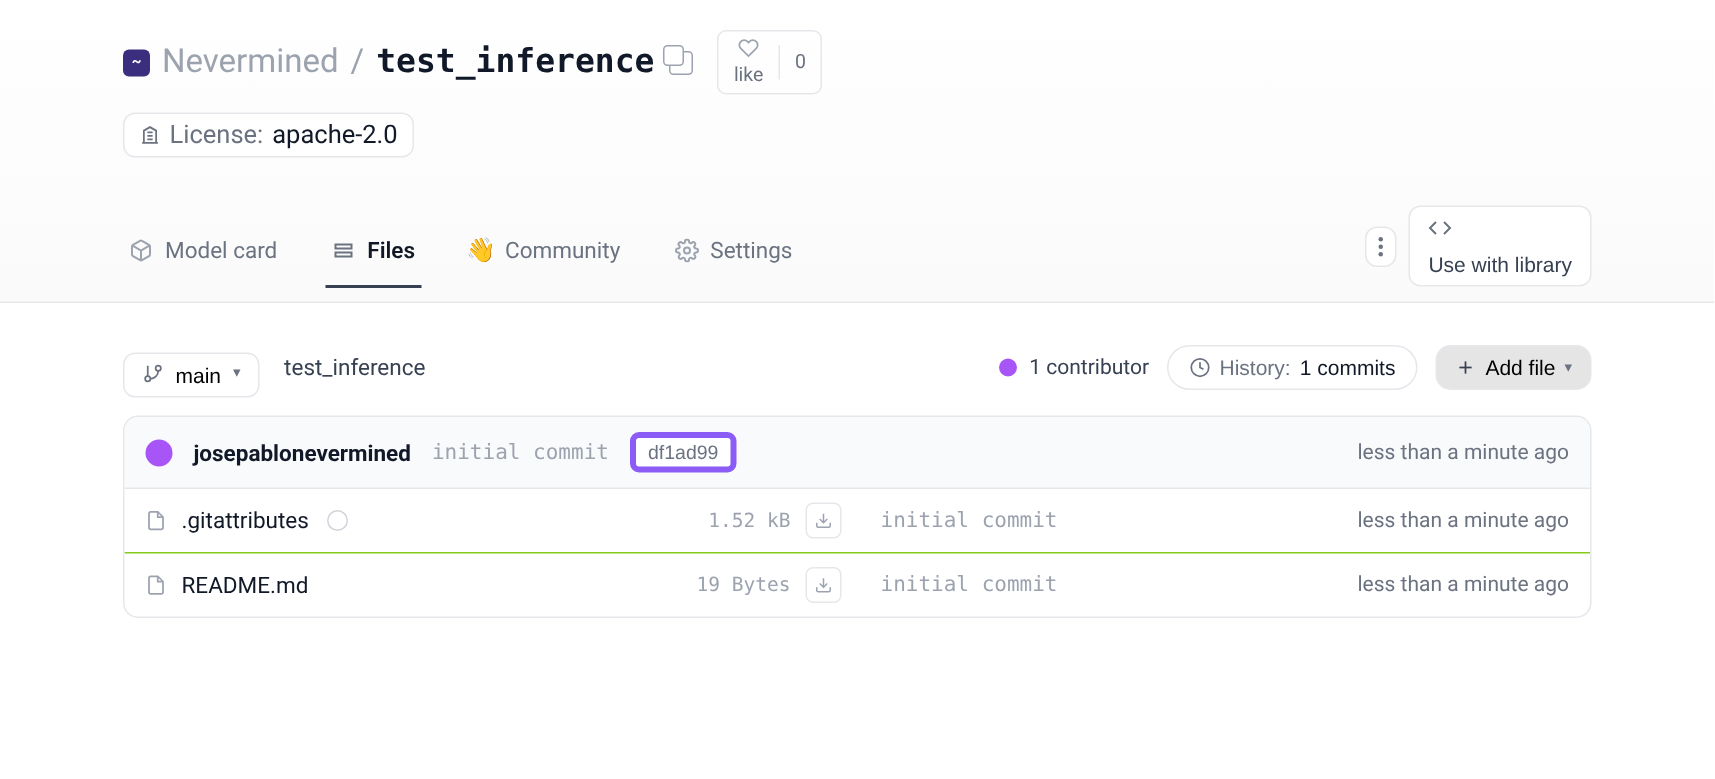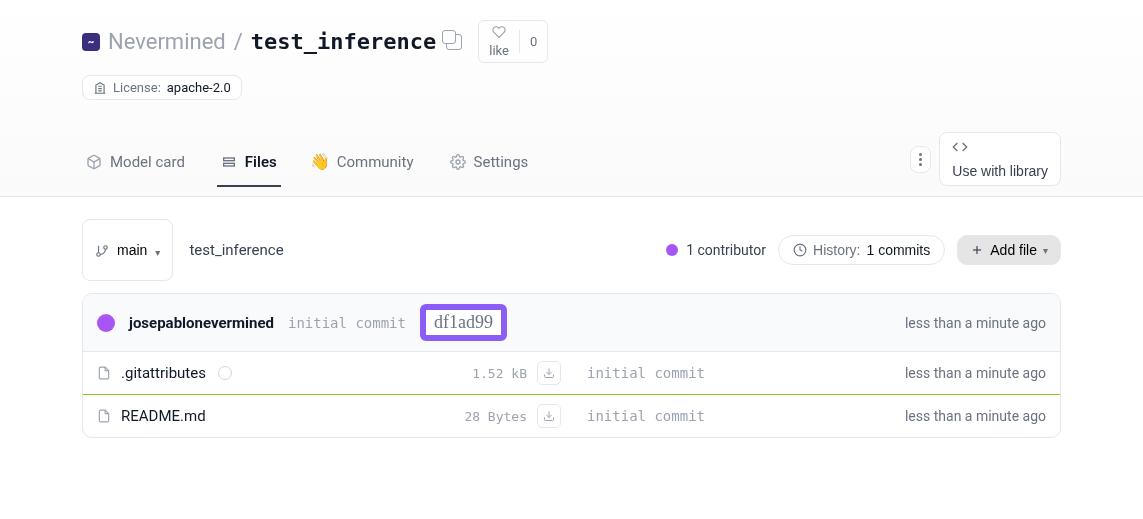--- a/index.html
+++ b/index.html
@@ -87,21 +87,21 @@
       color: #6b7280;
     }
     .license-row { margin-bottom: 16px; }
     .license-badge {
       display: inline-flex;
       align-items: center;
       gap: 6px;
       border: 1px solid #e5e7eb;
       border-radius: 8px;
       padding: 4px 10px;
-      font-size: 13px;
+      font-size: 17px;
       color: #6b7280;
       background: #fff;
     }
     .license-badge .val { color: #111827; }
     .tabs-row {
       display: flex;
       align-items: center;
       justify-content: space-between;
       padding-top: 16px;
       gap: 24px;
@@ -148,26 +148,27 @@
       display: flex;
       align-items: center;
       justify-content: space-between;
       padding: 22px 82px 12px;
     }
     .toolbar-left { display: flex; align-items: center; gap: 16px; }
     .branch-btn {
       border: 1px solid #e5e7eb;
       background: #fff;
       border-radius: 8px;
-      padding: 22px 12px;
-      display: inline-flex;
-      align-items: flex-end;
+      padding: 6px 12px;
+      display: inline-flex;
+      align-items: flex-start;
       gap: 8px;
       font-size: 14px;
       cursor: pointer;
+      margin-top: 11px;
     }
     .path { color: #374151; font-size: 15px; }
     .toolbar-right { display: flex; align-items: center; gap: 12px; }
     .contrib { display: flex; align-items: center; gap: 8px; color: #374151; font-size: 14px; }
     .avatar-sm { width: 12px; height: 12px; background: #a855f7; border-radius: 50%; }
     .history-btn {
       border: 1px solid #e5e7eb;
       border-radius: 18px;
       background: #fff;
       padding: 6px 14px;
@@ -203,25 +204,25 @@
       align-items: center;
       padding: 10px 14px;
       background: #f9fafb;
       border-bottom: 1px solid #e5e7eb;
       gap: 14px;
     }
     .avatar { width: 18px; height: 18px; background: #a855f7; border-radius: 50%; flex-shrink: 0; }
     .author { font-weight: 700; color: #111827; }
     .commit-msg { font-family: ui-monospace, SFMono-Regular, Menlo, monospace; color: #9ca3af; font-size: 14px; }
     .sha {
-      border: 6px solid #8b5cf6;
+      border: 4px solid #8b5cf6;
       border-radius: 6px;
       padding: 2px 8px;
-      font-family: Liberation Serif, serif;
-      font-size: 18px;
+      font-family: Liberation Sans, sans-serif;
+      font-size: 13px;
       color: #6b7280;
       background: #fff;
     }
     .spacer { flex: 1; }
     .time { color: #6b7280; font-size: 14px; }
 
     .file-row {
       display: grid;
       grid-template-columns: 300px 120px 40px 1fr 200px;
       align-items: center;
@@ -413,21 +414,21 @@
           <div class="fname">
     <span class="file-icon">
       <svg width="14" height="16" viewBox="0 0 24 24" fill="none" stroke="#9ca3af" stroke-width="2">
                 <path d="M14 2H6a2 2 0 0 0-2 2v16a2 2 0 0 0 2 2h12a2 2 0 0 0 2-2V8z"></path>
                 <polyline points="14 2 14 8 20 8"></polyline>
               </svg>
     </span>
     <span class="fname-text">README.md</span>
 
   </div>
-          <div class="fsize">28 Bytes</div>
+          <div class="fsize">19 Bytes</div>
           <div><span class="dl-btn">
     <svg width="12" height="12" viewBox="0 0 24 24" fill="none" stroke="#9ca3af" stroke-width="2">
                 <path d="M21 15v4a2 2 0 0 1-2 2H5a2 2 0 0 1-2-2v-4"></path>
                 <polyline points="7 10 12 15 17 10"></polyline>
                 <line x1="12" y1="15" x2="12" y2="3"></line>
               </svg>
   </span></div>
           <div class="fmsg">initial commit</div>
           <div class="ftime">less than a minute ago</div>
         </div>

